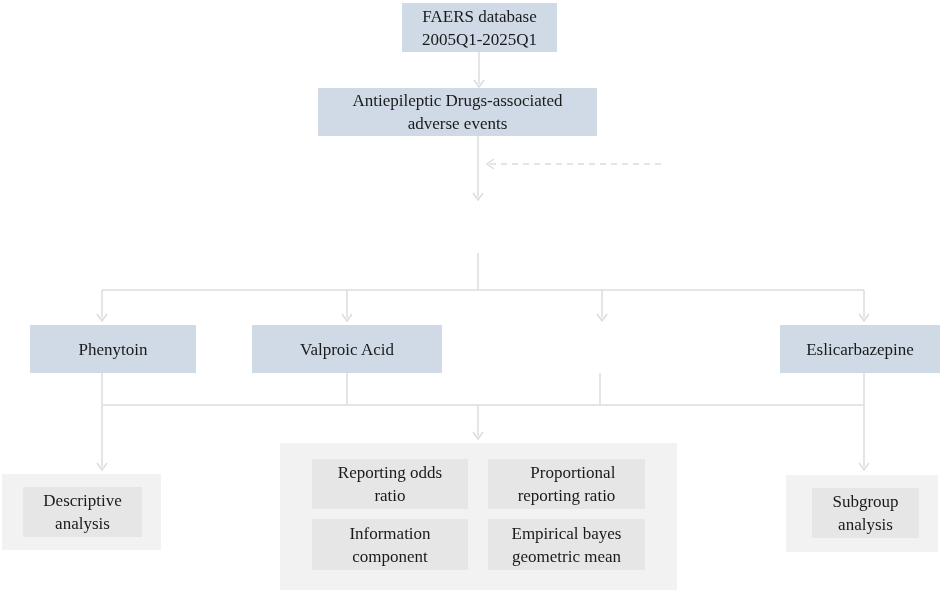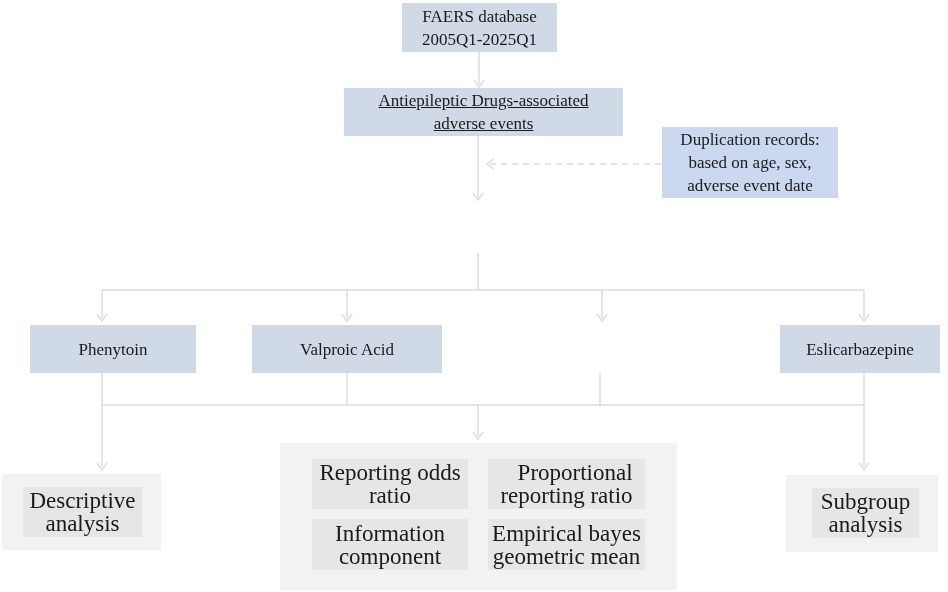--- a/index.html
+++ b/index.html
@@ -56,28 +56,28 @@
     z-index: 1;
   }
   .chip {
     position: absolute;
     display: flex;
     align-items: center;
     justify-content: center;
     text-align: center;
     white-space: pre-line;
     color: var(--text);
-    font-size: 23px;
+    font-size: 17px;
     line-height: 23px;
     background: var(--chip-fill);
   }
 
   
   .n-faers        { left: 402px; top: 3px;   width: 155px; height: 49px; }
-  .n-adverse      { left: 344px; top: 88px;  width: 279px; height: 48px; text-decoration: underline; }
+  .n-adverse      { left: 318px; top: 88px;  width: 279px; height: 48px; }
   .n-note         { left: 662px; top: 127px; width: 176px; height: 71px; }
   .n-osteopenia   { left: 365px; top: 203px; width: 226px; height: 50px; }
   .n-phenytoin    { left: 18px;  top: 325px; width: 166px; height: 48px; margin-left: 12px; }
   .n-valproic     { left: 252px; top: 325px; width: 190px; height: 48px; }
   .n-gabapentin   { left: 520px; top: 325px; width: 160px; height: 48px; }
   .n-eslicarb     { left: 780px; top: 325px; width: 160px; height: 48px; }
 
   .p-descriptive  { left: 2px;   top: 474px; width: 159px; height: 76px; }
   .p-methods      { left: 280px; top: 443px; width: 397px; height: 147px; }
   .p-subgroup     { left: 786px; top: 475px; width: 152px; height: 77px; }
@@ -138,23 +138,20 @@
         <path d="M859 463 L864 470 L869 463"></path>
     </g>
   </svg>
 
   <div class="box node n-faers">FAERS database
 2005Q1-2025Q1</div>
 
   <div class="box node n-adverse">Antiepileptic Drugs-associated
 adverse events</div>
 
-  <div class="box note n-note">Duplication records:
-based on age, sex,
-adverse event date</div>
 
 
   <div class="box node n-phenytoin">Phenytoin</div>
 
   <div class="box node n-valproic">Valproic Acid</div>
 
 
   <div class="box node n-eslicarb">Eslicarbazepine</div>
 
   <div class="panel p-descriptive">

